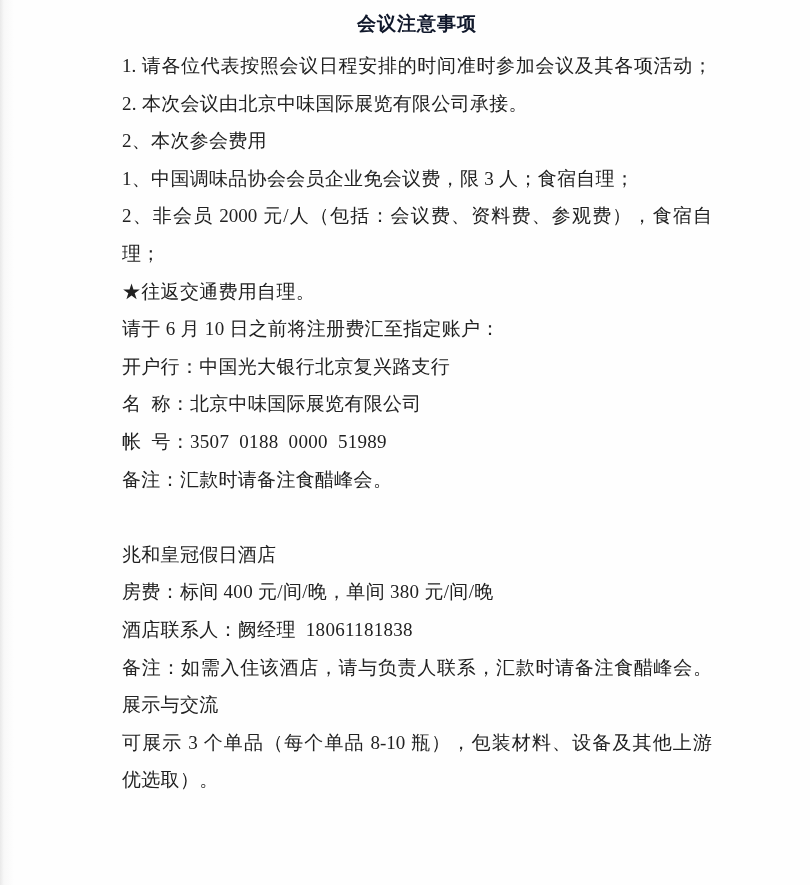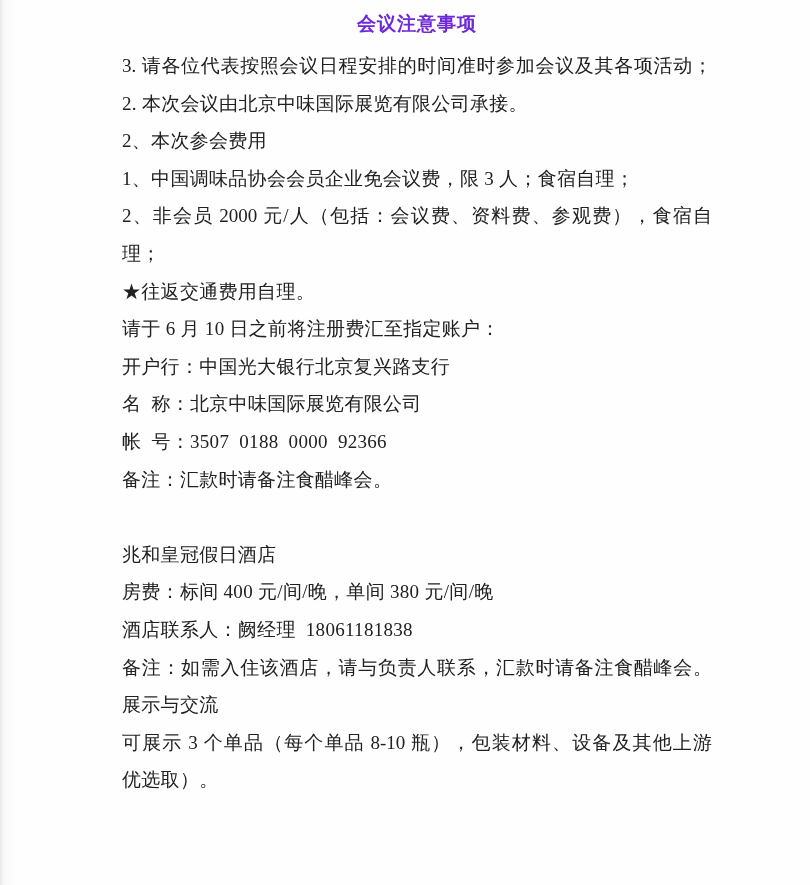--- a/index.html
+++ b/index.html
@@ -36,21 +36,21 @@
     width: 590px; 
   }
   .title {
     margin: 0;
     height: 47px;
     line-height: 47px;
     font-size: 19px;
     font-weight: 700;
     text-align: center;
     letter-spacing: 1px;
-    color: #6d28d9;
+    color: #0f172a;
   }
   .line {
     height: 37.6px;
     line-height: 37.6px;
     font-size: 19px;
     white-space: pre;       
     letter-spacing: 0.3px;
   }
   .line.justify {
     white-space: normal;
@@ -64,31 +64,31 @@
   }
 </style>
 </head>
 <body>
 
 <div class="page">
   <div class="scan-edge"></div>
   <div class="content">
     <h1 class="title">会议注意事项</h1>
     <div id="lines">
-        <div class="line justify">3. 请各位代表按照会议日程安排的时间准时参加会议及其各项活动；</div>
+        <div class="line justify">1. 请各位代表按照会议日程安排的时间准时参加会议及其各项活动；</div>
         <div class="line">2. 本次会议由北京中味国际展览有限公司承接。</div>
         <div class="line">2、本次参会费用</div>
         <div class="line">1、中国调味品协会会员企业免会议费，限 3 人；食宿自理；</div>
         <div class="line justify">2、非会员 2000 元/人（包括：会议费、资料费、参观费），食宿自</div>
         <div class="line">理；</div>
         <div class="line">★往返交通费用自理。</div>
         <div class="line">请于 6 月 10 日之前将注册费汇至指定账户：</div>
         <div class="line">开户行：中国光大银行北京复兴路支行</div>
         <div class="line">名  称：北京中味国际展览有限公司</div>
-        <div class="line">帐  号：3507  0188  0000  92366</div>
+        <div class="line">帐  号：3507  0188  0000  51989</div>
         <div class="line">备注：汇款时请备注食醋峰会。</div>
         <div class="line blank"></div>
         <div class="line">兆和皇冠假日酒店</div>
         <div class="line">房费：标间 400 元/间/晚，单间 380 元/间/晚</div>
         <div class="line">酒店联系人：阙经理  18061181838</div>
         <div class="line justify">备注：如需入住该酒店，请与负责人联系，汇款时请备注食醋峰会。</div>
         <div class="line">展示与交流</div>
         <div class="line justify">可展示 3 个单品（每个单品 8-10 瓶），包装材料、设备及其他上游</div>
         <div class="line">优选取）。</div>
       </div>

